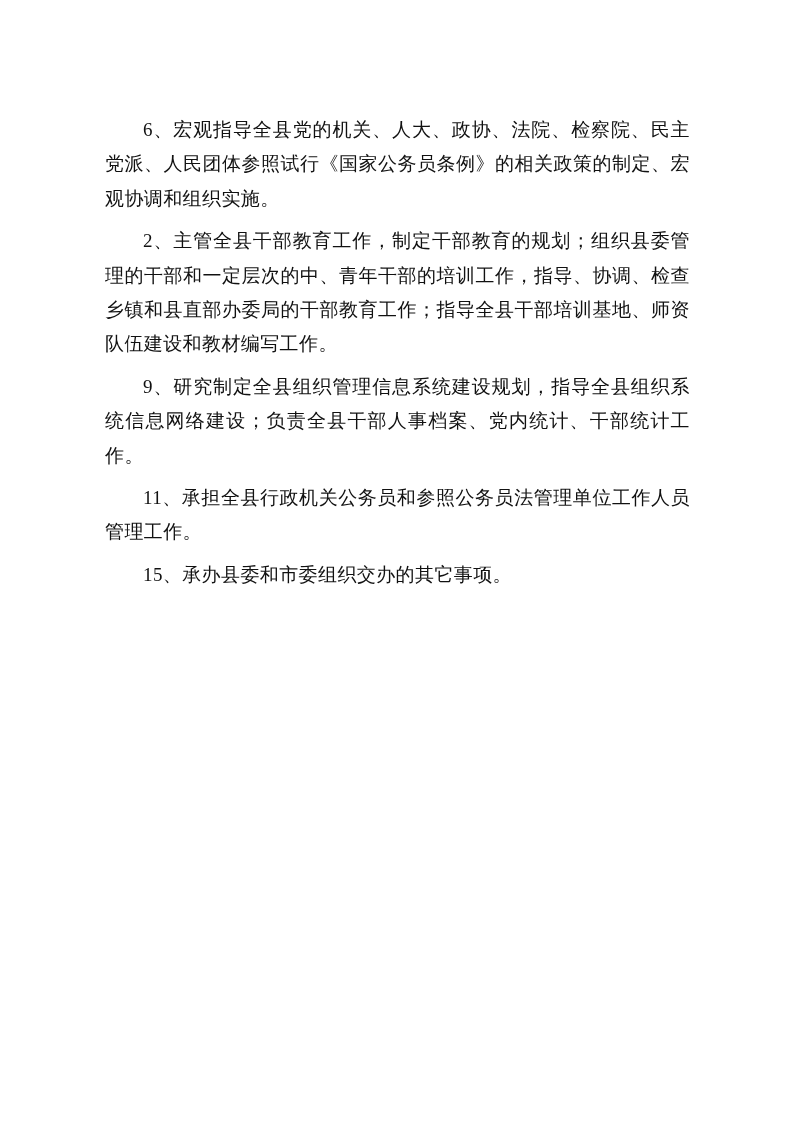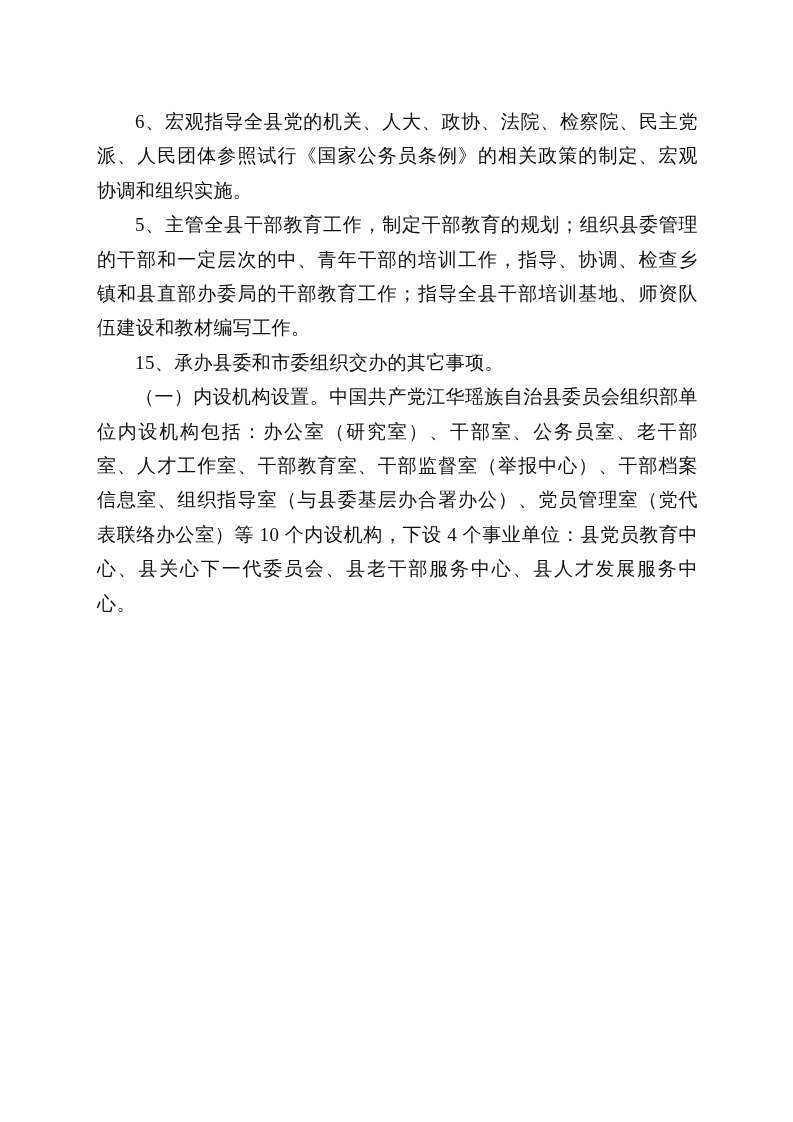--- a/index.html
+++ b/index.html
@@ -16,21 +16,21 @@
     font-family: "Liberation Serif", "DejaVu Serif", serif;
     color: #111111;
   }
   .doc-page {
     position: absolute;
     left: 97px;
     top: 105px;
     width: 601px;
   }
   .body-para {
-    margin: 0;
+    margin: 8px;
     font-size: 19px;
     line-height: 34.4px;
     text-indent: 2em;
     text-align: justify;
     text-justify: inter-ideograph;
     letter-spacing: 0.4px;
     font-family: "Liberation Serif", "DejaVu Serif", serif;
     color: #111111;
   }
   .section-heading {
@@ -43,16 +43,17 @@
     letter-spacing: 0.6px;
     color: #000000;
     text-align: left;
   }
 </style>
 </head>
 <body>
 
 <div class="doc-page">
   <p class="body-para">6、宏观指导全县党的机关、人大、政协、法院、检察院、民主党派、人民团体参照试行《国家公务员条例》的相关政策的制定、宏观协调和组织实施。</p>
-  <p class="body-para">5、主管全县干部教育工作，制定干部教育的规划；组织县委管理的干部和一定层次的中、青年干部的培训工作，指导、协调、检查乡镇和县直部办委局的干部教育工作；指导全县干部培训基地、师资队伍建设和教材编写工作。</p>
+  <p class="body-para">2、主管全县干部教育工作，制定干部教育的规划；组织县委管理的干部和一定层次的中、青年干部的培训工作，指导、协调、检查乡镇和县直部办委局的干部教育工作；指导全县干部培训基地、师资队伍建设和教材编写工作。</p>
+  <p class="body-para">9、研究制定全县组织管理信息系统建设规划，指导全县组织系统信息网络建设；负责全县干部人事档案、党内统计、干部统计工作。</p>
+  <p class="body-para">11、承担全县行政机关公务员和参照公务员法管理单位工作人员管理工作。</p>
   <p class="body-para">15、承办县委和市委组织交办的其它事项。</p>
-  <p class="body-para">（一）内设机构设置。中国共产党江华瑶族自治县委员会组织部单位内设机构包括：办公室（研究室）、干部室、公务员室、老干部室、人才工作室、干部教育室、干部监督室（举报中心）、干部档案信息室、组织指导室（与县委基层办合署办公）、党员管理室（党代表联络办公室）等 10 个内设机构，下设 4 个事业单位：县党员教育中心、县关心下一代委员会、县老干部服务中心、县人才发展服务中心。</p>
 </div>
 
 </body></html>

